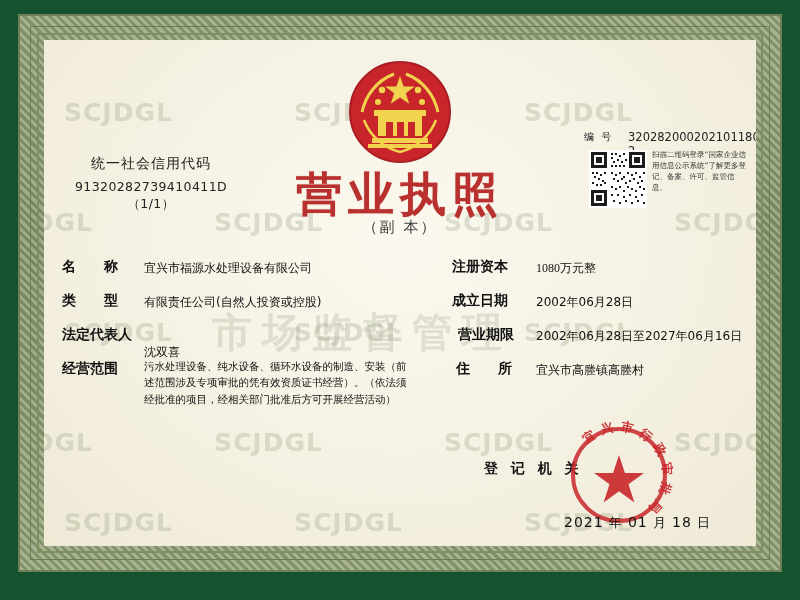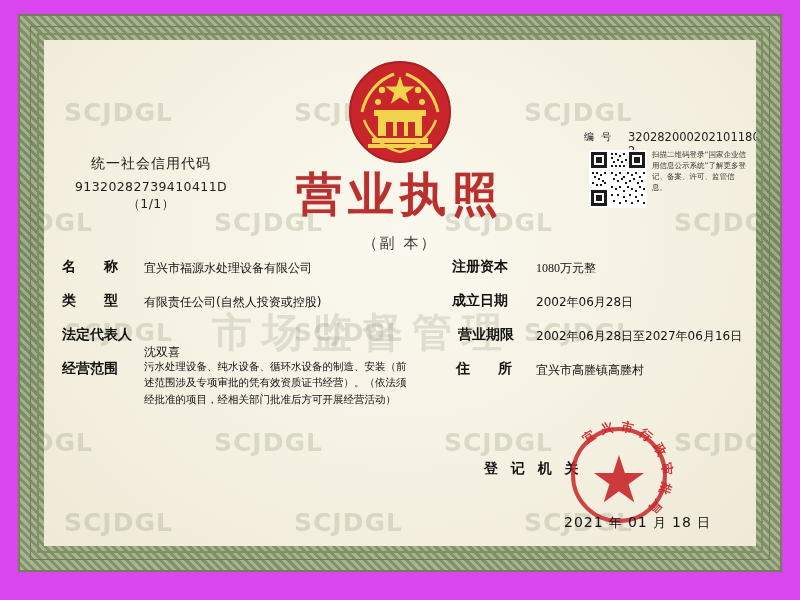--- a/index.html
+++ b/index.html
@@ -8,21 +8,21 @@
     width: 800px;
     height: 600px;
     background: #ffffff;
     font-family: "DejaVu Sans", "Liberation Sans", sans-serif;
     overflow: hidden;
   }
   #license {
     position: relative;
     width: 800px;
     height: 600px;
-    background: #d946ef;
+    background: #14532d;
   }
   
   .frame-outer {
     position: absolute;
     left: 18px;
     top: 14px;
     width: 764px;
     height: 558px;
     background:
       repeating-linear-gradient(45deg, rgba(255,255,255,0.25) 0 3px, rgba(0,0,0,0.05) 3px 6px),
@@ -107,21 +107,20 @@
   }
   .sub-title {
     position: absolute;
     left: 0;
     top: 178px;
     width: 712px;
     text-align: center;
     font-size: 15px;
     color: #3b3b3b;
     letter-spacing: 2px;
-    margin-top: 16px;
   }
   
   .credit-label {
     position: absolute;
     left: 12px;
     top: 115px;
     width: 190px;
     text-align: center;
     font-size: 14px;
     color: #222;

